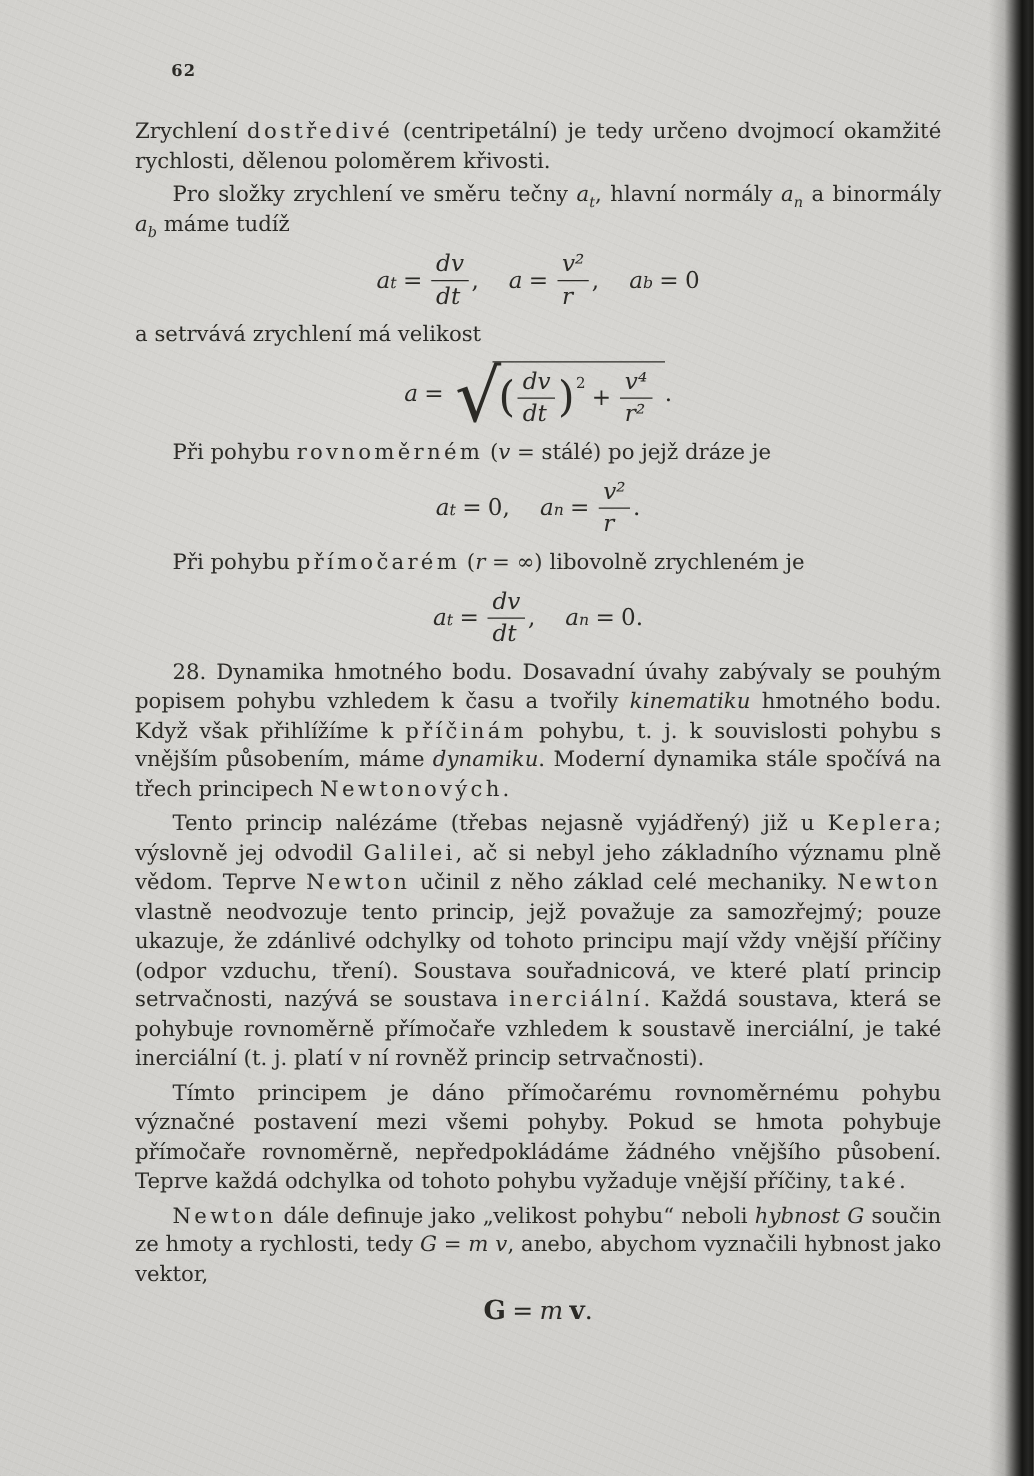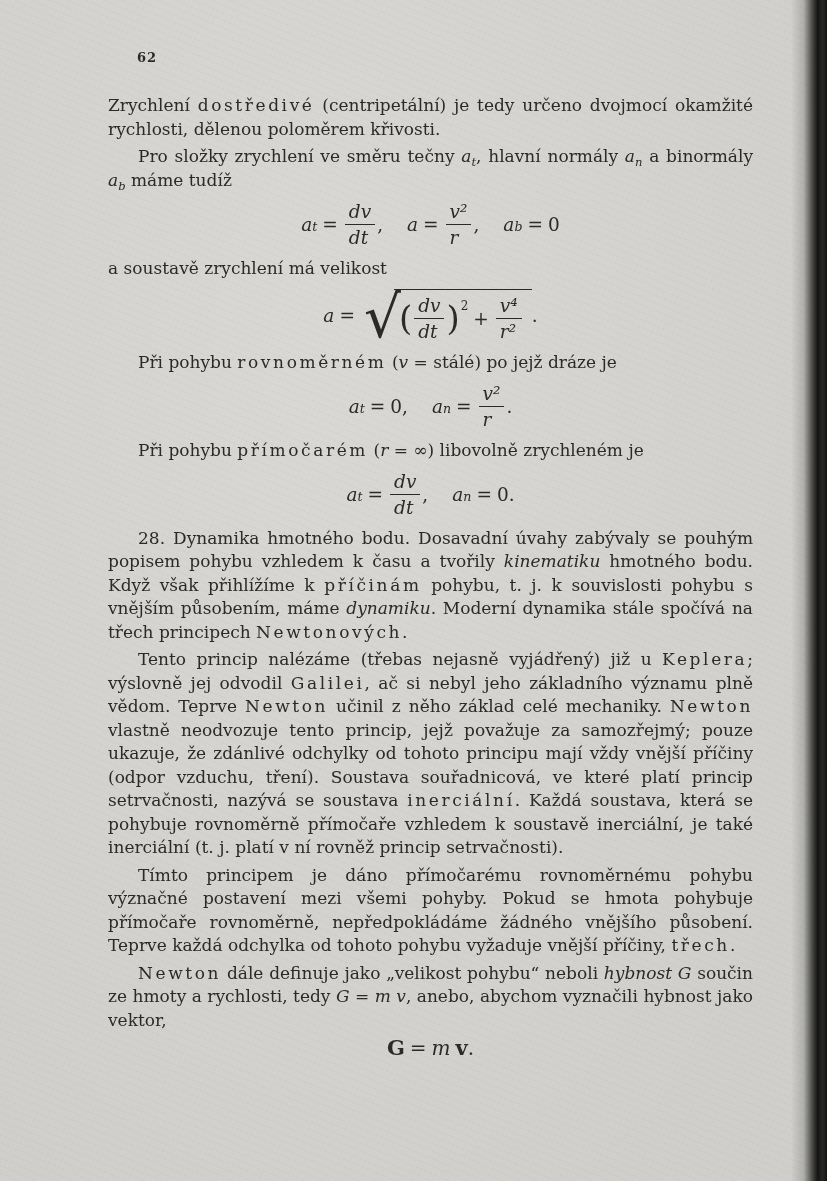--- a/index.html
+++ b/index.html
@@ -99,21 +99,21 @@
       <span>,</span>
       <span class="gap"></span>
       <span class="tok">
           <span class="it">a</span>
           <sub>b</sub>
         </span>
       <span class="mtok">=</span>
       <span>0</span>
     </div>
 
-    <p class="para"><span>a soustavě zrychlení má velikost</span></p>
+    <p class="para"><span>a setrvává zrychlení má velikost</span></p>
 
     <div class="formula">
       <span class="tok it">a</span>
       <span class="mtok">=</span>
       <span class="sqrt">
         <span class="sqrt-sign">√</span>
         <span class="sqrt-body">
           <span class="bigparen">(</span>
           <span class="frac">
               <span class="num it">dv</span>
@@ -170,21 +170,21 @@
       <span class="tok">
           <span class="it">a</span>
           <sub>n</sub>
         </span>
       <span class="mtok">=</span>
       <span>0.</span>
     </div>
 
     <p class="para ind"><span class="seg-b">28. Dynamika hmotného bodu.</span><span> Dosavadní úvahy zabývaly se pouhým popisem pohybu vzhledem k času a tvořily </span><span class="seg-i">kinematiku</span><span> hmotného bodu. Když však přihlížíme k </span><span class="seg-sp">příčinám</span><span> pohybu, t. j. k souvislosti pohybu s vnějším působením, máme </span><span class="seg-i">dynamiku</span><span>. Moderní dynamika stále spočívá na třech principech </span><span class="seg-sp">Newtonových</span><span>.</span></p>
     <p class="para ind"><span>Tento princip nalézáme (třebas nejasně vyjádřený) již u </span><span class="seg-sp">Keplera</span><span>; výslovně jej odvodil </span><span class="seg-sp">Galilei</span><span>, ač si nebyl jeho základního významu plně vědom. Teprve </span><span class="seg-sp">Newton</span><span> učinil z něho základ celé mechaniky. </span><span class="seg-sp">Newton</span><span> vlastně neodvozuje tento princip, jejž považuje za samozřejmý; pouze ukazuje, že zdánlivé odchylky od tohoto principu mají vždy vnější příčiny (odpor vzduchu, tření). Soustava souřadnicová, ve které platí princip setrvačnosti, nazývá se soustava </span><span class="seg-sp">inerciální</span><span>. Každá soustava, která se pohybuje rovnoměrně přímočaře vzhledem k soustavě inerciální, je také inerciální (t. j. platí v ní rovněž princip setrvačnosti).</span></p>
-    <p class="para ind"><span>Tímto principem je dáno přímočarému rovnoměrnému pohybu význačné postavení mezi všemi pohyby. Pokud se hmota pohybuje přímočaře rovnoměrně, nepředpokládáme žádného vnějšího působení. Teprve každá odchylka od tohoto pohybu vyžaduje vnější příčiny, </span><span class="seg-sp">třech</span><span>.</span></p>
+    <p class="para ind"><span>Tímto principem je dáno přímočarému rovnoměrnému pohybu význačné postavení mezi všemi pohyby. Pokud se hmota pohybuje přímočaře rovnoměrně, nepředpokládáme žádného vnějšího působení. Teprve každá odchylka od tohoto pohybu vyžaduje vnější příčiny, </span><span class="seg-sp">také</span><span>.</span></p>
     <p class="para ind"><span class="seg-sp">Newton</span><span> dále definuje jako „velikost pohybu“ neboli </span><span class="seg-i">hybnost G</span><span> součin ze hmoty a rychlosti, tedy </span><span class="seg-i">G = m v</span><span>, anebo, abychom vyznačili hybnost jako vektor,</span></p>
 
     <div class="formula formula-momentum">
       <span class="seg-frak">G</span>
       <span class="mtok">=</span>
       <span class="it">m</span>
       <span class="seg-frak" style="margin-left:5px;">v</span>
       <span>.</span>
     </div>
 

